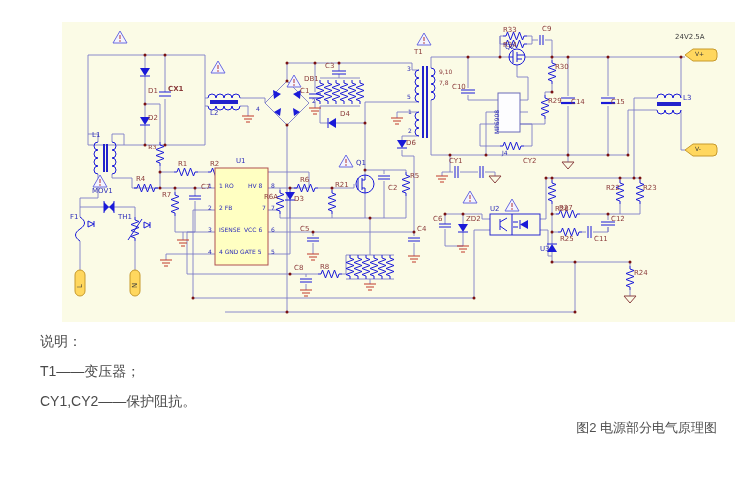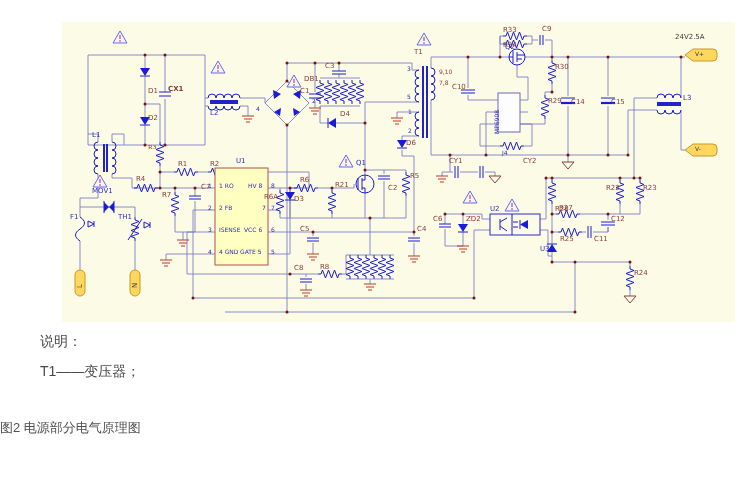--- a/index.html
+++ b/index.html
@@ -16,21 +16,21 @@
   .gr{stroke:#c03828;stroke-width:1;fill:none;}
   .gt{stroke:#8a4040;stroke-width:1;fill:none;}
   .icbox{fill:#ffffc2;stroke:#b05050;stroke-width:1;}
   .mpbox{fill:#fdfdff;stroke:#6a6ab8;stroke-width:1;}
   .optobox{fill:none;stroke:#2b2bd0;stroke-width:1;}
   .flag{fill:#ffd75e;stroke:#c79a2c;stroke-width:1;}
   .lbl{position:absolute;font-family:"DejaVu Sans",sans-serif;font-size:7px;line-height:1;white-space:nowrap;}
   .m{color:#8a3a3a;} .b{color:#2b2bb8;} .k{color:#3a3a3a;}
   #labels{position:absolute;left:0;top:0;width:100%;height:100%;}
   .notes{position:absolute;left:40px;color:#4a4a4a;font-size:14px;line-height:1;}
-  .cap{position:absolute;left:0;width:717px;text-align:left;color:#4f4f4f;font-size:13px;line-height:1;}
+  .cap{position:absolute;left:0;width:717px;text-align:right;color:#4f4f4f;font-size:13px;line-height:1;}
 </style>
 </head>
 <body>
 
 <div id="stage">
 
   <div id="panel">
     <svg width="673" height="300" viewBox="0 0 673 300">
       <defs>
         <path id="rz" d="M0,0 V3 L4,4.5 L-4,7.5 L4,10.5 L-4,13.5 L4,16.5 L-4,19.5 L0,21 V24" fill="none"></path>
@@ -415,15 +415,16 @@
         <span class="lbl b" style="left: 200px; top: 183px; font-size: 6px;">7</span>
         <span class="lbl b" style="left: 182px; top: 205px; font-size: 6px;">VCC 6</span>
         <span class="lbl b" style="left: 178px; top: 227px; font-size: 6px;">GATE 5</span>
         <span class="lbl k" style="left: 15px; top: 266px; transform: rotate(-90deg); transform-origin: 0px 0px;">L</span>
         <span class="lbl k" style="left: 70px; top: 266px; transform: rotate(-90deg); transform-origin: 0px 0px;">N</span>
       </div>
   </div>
 
   <div class="notes" style="top:334px">说明：</div>
   <div class="notes" style="top:364px">T1——变压器；</div>
+  <div class="notes" style="top:394px">CY1,CY2——保护阻抗。</div>
 
   <div class="cap" style="top:421px">图2 电源部分电气原理图</div>
 </div>
 
 </body></html>

